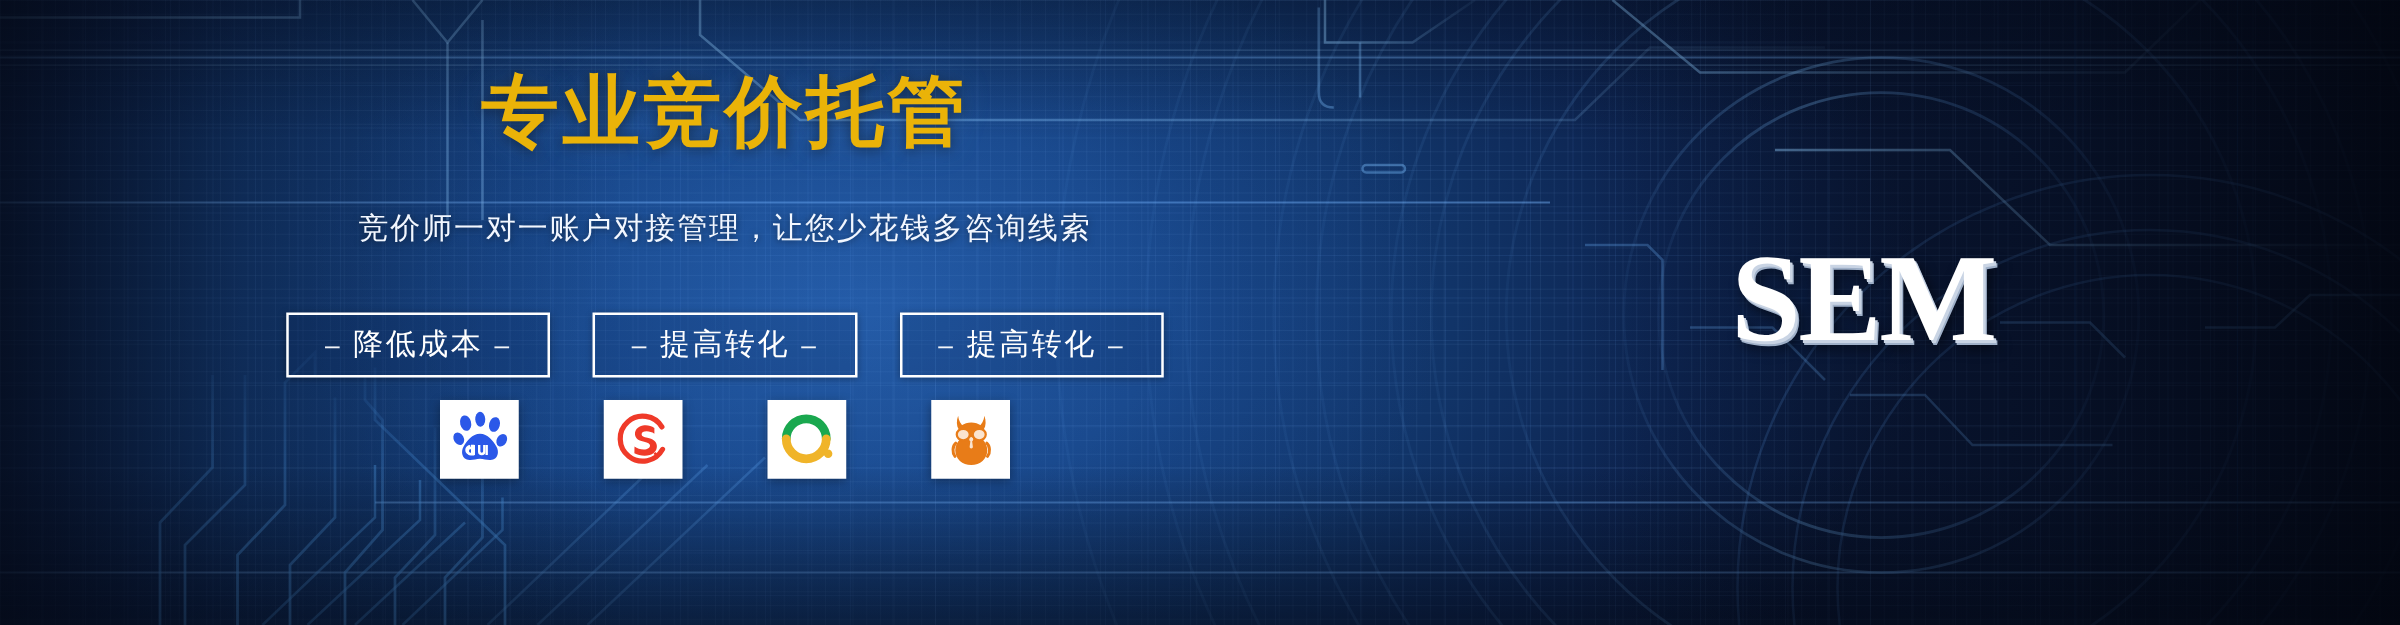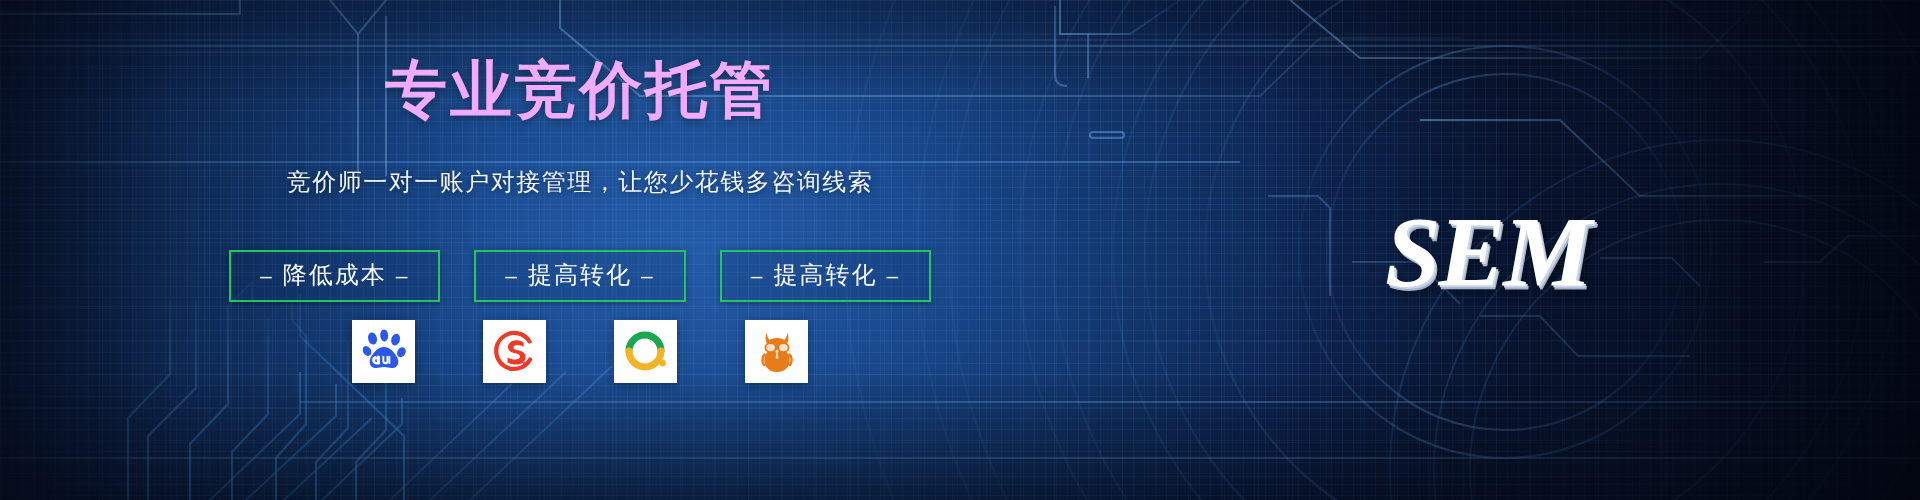--- a/index.html
+++ b/index.html
@@ -48,21 +48,21 @@
     pointer-events:none;
   }
 
   
   .content{position:absolute;inset:0;}
 
   .headline{
     position:absolute;left:0;right:0;top:56px;
     text-align:center;
     padding-right:760px;
-    color:#f0abfc;
+    color:#eab308;
     font-size:62px;
     font-weight:bold;
     letter-spacing:3px;
     line-height:1.1;
     text-shadow:0 2px 10px rgba(0,0,0,.45), 0 0 26px rgba(120,180,255,.22);
   }
   .subhead{
     position:absolute;left:0;right:0;top:166px;
     text-align:center;
     padding-right:760px;
@@ -71,21 +71,21 @@
     letter-spacing:1.5px;
     text-shadow:0 1px 6px rgba(0,0,0,.5);
   }
 
   .tags{
     position:absolute;left:0;right:0;top:250px;
     padding-right:760px;
     display:flex;justify-content:center;align-items:center;gap:34px;
   }
   .tag{
-    border:2px solid #22c55e;
+    border:2px solid #ffffff;
     padding:7px 20px 9px;
     color:#ffffff;
     font-size:24px;
     letter-spacing:2px;
     white-space:nowrap;
     background:rgba(12,40,90,.18);
     box-shadow:0 1px 6px rgba(0,0,0,.35);
   }
   .tag .dash{opacity:.95;padding:0 9px;font-size:21px;}
 
@@ -95,31 +95,30 @@
     display:flex;justify-content:center;align-items:center;gap:68px;
   }
   .logo-tile{
     width:63px;height:63px;
     background:#ffffff;
     display:flex;align-items:center;justify-content:center;
     box-shadow:0 2px 8px rgba(0,0,0,.35);
   }
 
   .sem{
-    position:absolute;left:1385px;top:194px;
+    position:absolute;left:1385px;top:181px;
     font-family:"Liberation Serif","DejaVu Serif",serif;
     font-weight:bold;
     font-size:100px;
     letter-spacing:-2px;
     color:#ffffff;
     text-shadow:
       2px 2px 0 #c9d4e4,
       3px 4px 0 #9fb0c8,
       4px 6px 10px rgba(0,0,0,.55);
-    font-style: italic;
   }
 </style>
 </head>
 <body>
 
 <div class="banner">
 
   <div class="bg-base"></div>
   <div class="bg-grid"></div>
   <div class="bg-grid-2"></div>

